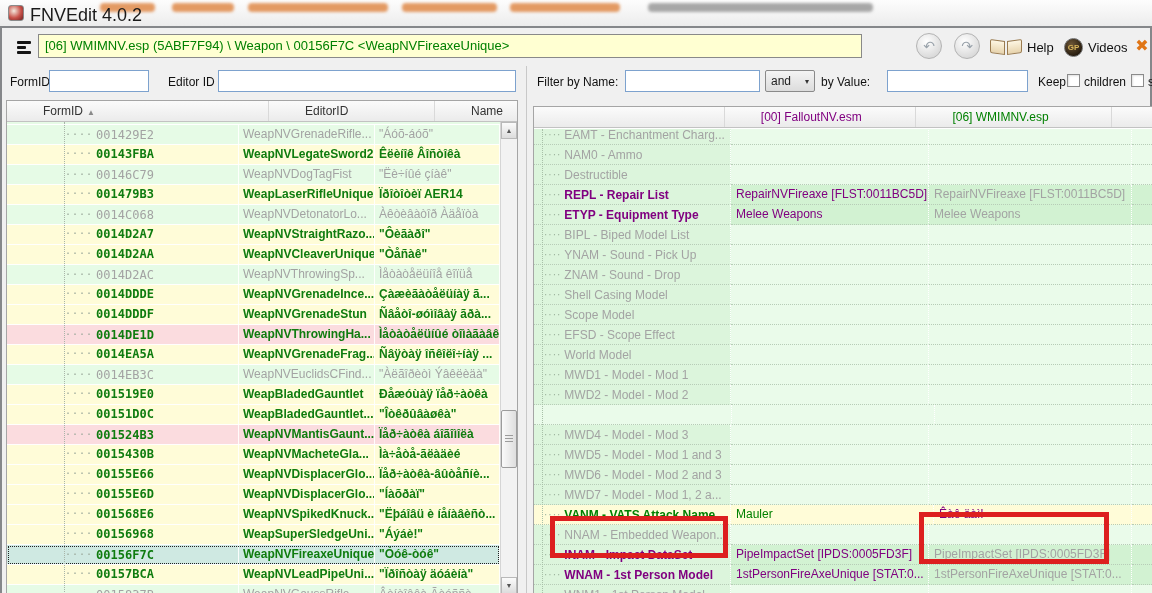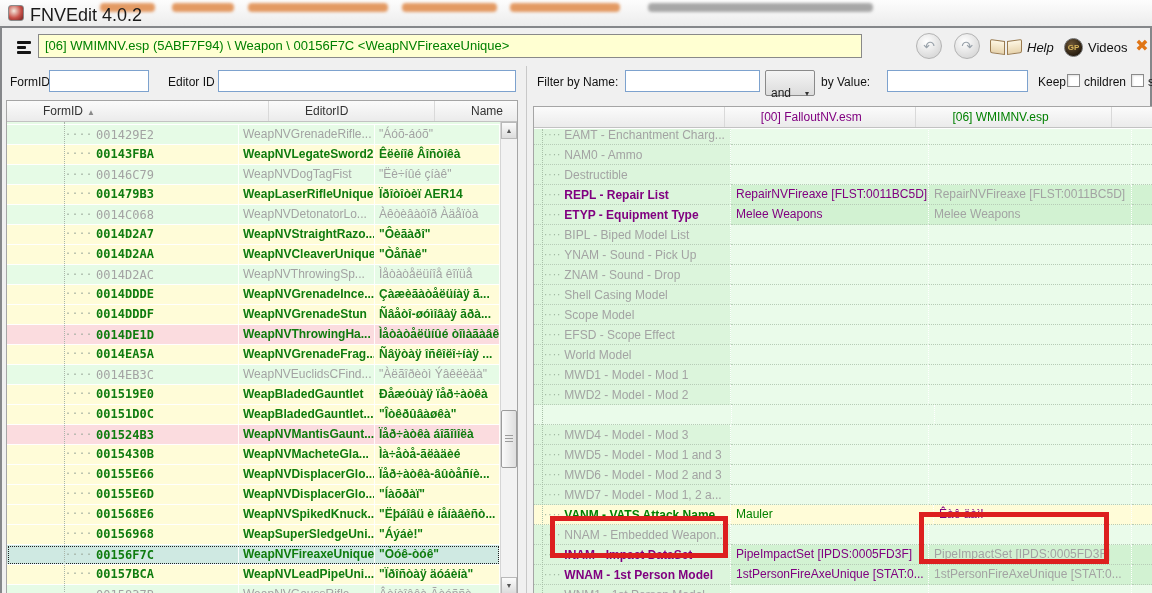--- a/index.html
+++ b/index.html
@@ -72,21 +72,21 @@
   .sb-btn{position:absolute;left:0;width:16px;height:17px;background:linear-gradient(#fbfbfb,#dcdcdc);border:1px solid #b9b9b9;
     font-size:7px;color:#555;text-align:center;line-height:15px;}
   .sb-up{top:0;}.sb-down{bottom:0;}
   .sb-thumb{position:absolute;left:0;top:288px;width:16px;height:58px;border:1px solid #9c9c9c;border-radius:2px;
     background:linear-gradient(90deg,#fafafa,#dedede);}
   .sb-thumb:after{content:"";position:absolute;left:3px;right:3px;top:24px;height:8px;
     background:repeating-linear-gradient(#9c9c9c 0 1px,transparent 1px 3px);}
 
   
   .combo{position:absolute;height:22px;border:1px solid #8a8a8a;border-radius:2px;background:linear-gradient(#f4f4f4,#dcdcdc);
-    font-size:12px;padding:12px 5px;line-height:20px;cursor:pointer;}
+    font-size:12px;padding:0 5px;line-height:20px;cursor:pointer;}
   .combo .arr{float:right;font-size:8px;color:#333;margin-top:1px;margin-left:8px;}
   .cb{position:absolute;width:13px;height:13px;background:#fff;border:1px solid #8b8b8b;box-shadow:inset 1px 1px 2px rgba(0,0,0,.12);}
 
   
   .rbody{position:absolute;left:0;top:22px;right:0;bottom:0;overflow:hidden;}
   .rbody .guide{position:absolute;left:8px;top:0;bottom:0;border-left:1px dotted #a8c0a8;z-index:5;}
   .rrow{display:flex;height:20px;font-size:12px;}
   .rrow .rc{line-height:19px;padding:0 5px;overflow:hidden;white-space:nowrap;
     border-bottom:1px dotted #b7ccb7;border-right:1px dotted #ffffff;}
   .rrow .rl{width:197px;padding-left:0;}
@@ -134,21 +134,21 @@
 
     <div class="toolbar">
       <button class="menu-btn">
           <i></i>
           <i></i>
           <i></i>
         </button>
       <div class="address">[06] WMIMNV.esp (5ABF7F94) \ Weapon \ 00156F7C &lt;WeapNVFireaxeUnique&gt;</div>
       <div class="nav-btn" style="left:914px;">↶</div>
       <div class="nav-btn" style="left:952px;">↷</div>
-      <div class="help-btn" style="left:988px;font-style:italic;">
+      <div class="help-btn" style="left:988px;">
         <span class="book">
             <span class="pg l"></span>
             <span class="pg r"></span>
           </span>
         <span class="btn-label">Help</span>
       </div>
       <div class="videos-btn" style="left:1062px;">
         <span class="gp-badge">GP</span>
         <span class="btn-label">Videos</span>
       </div>

